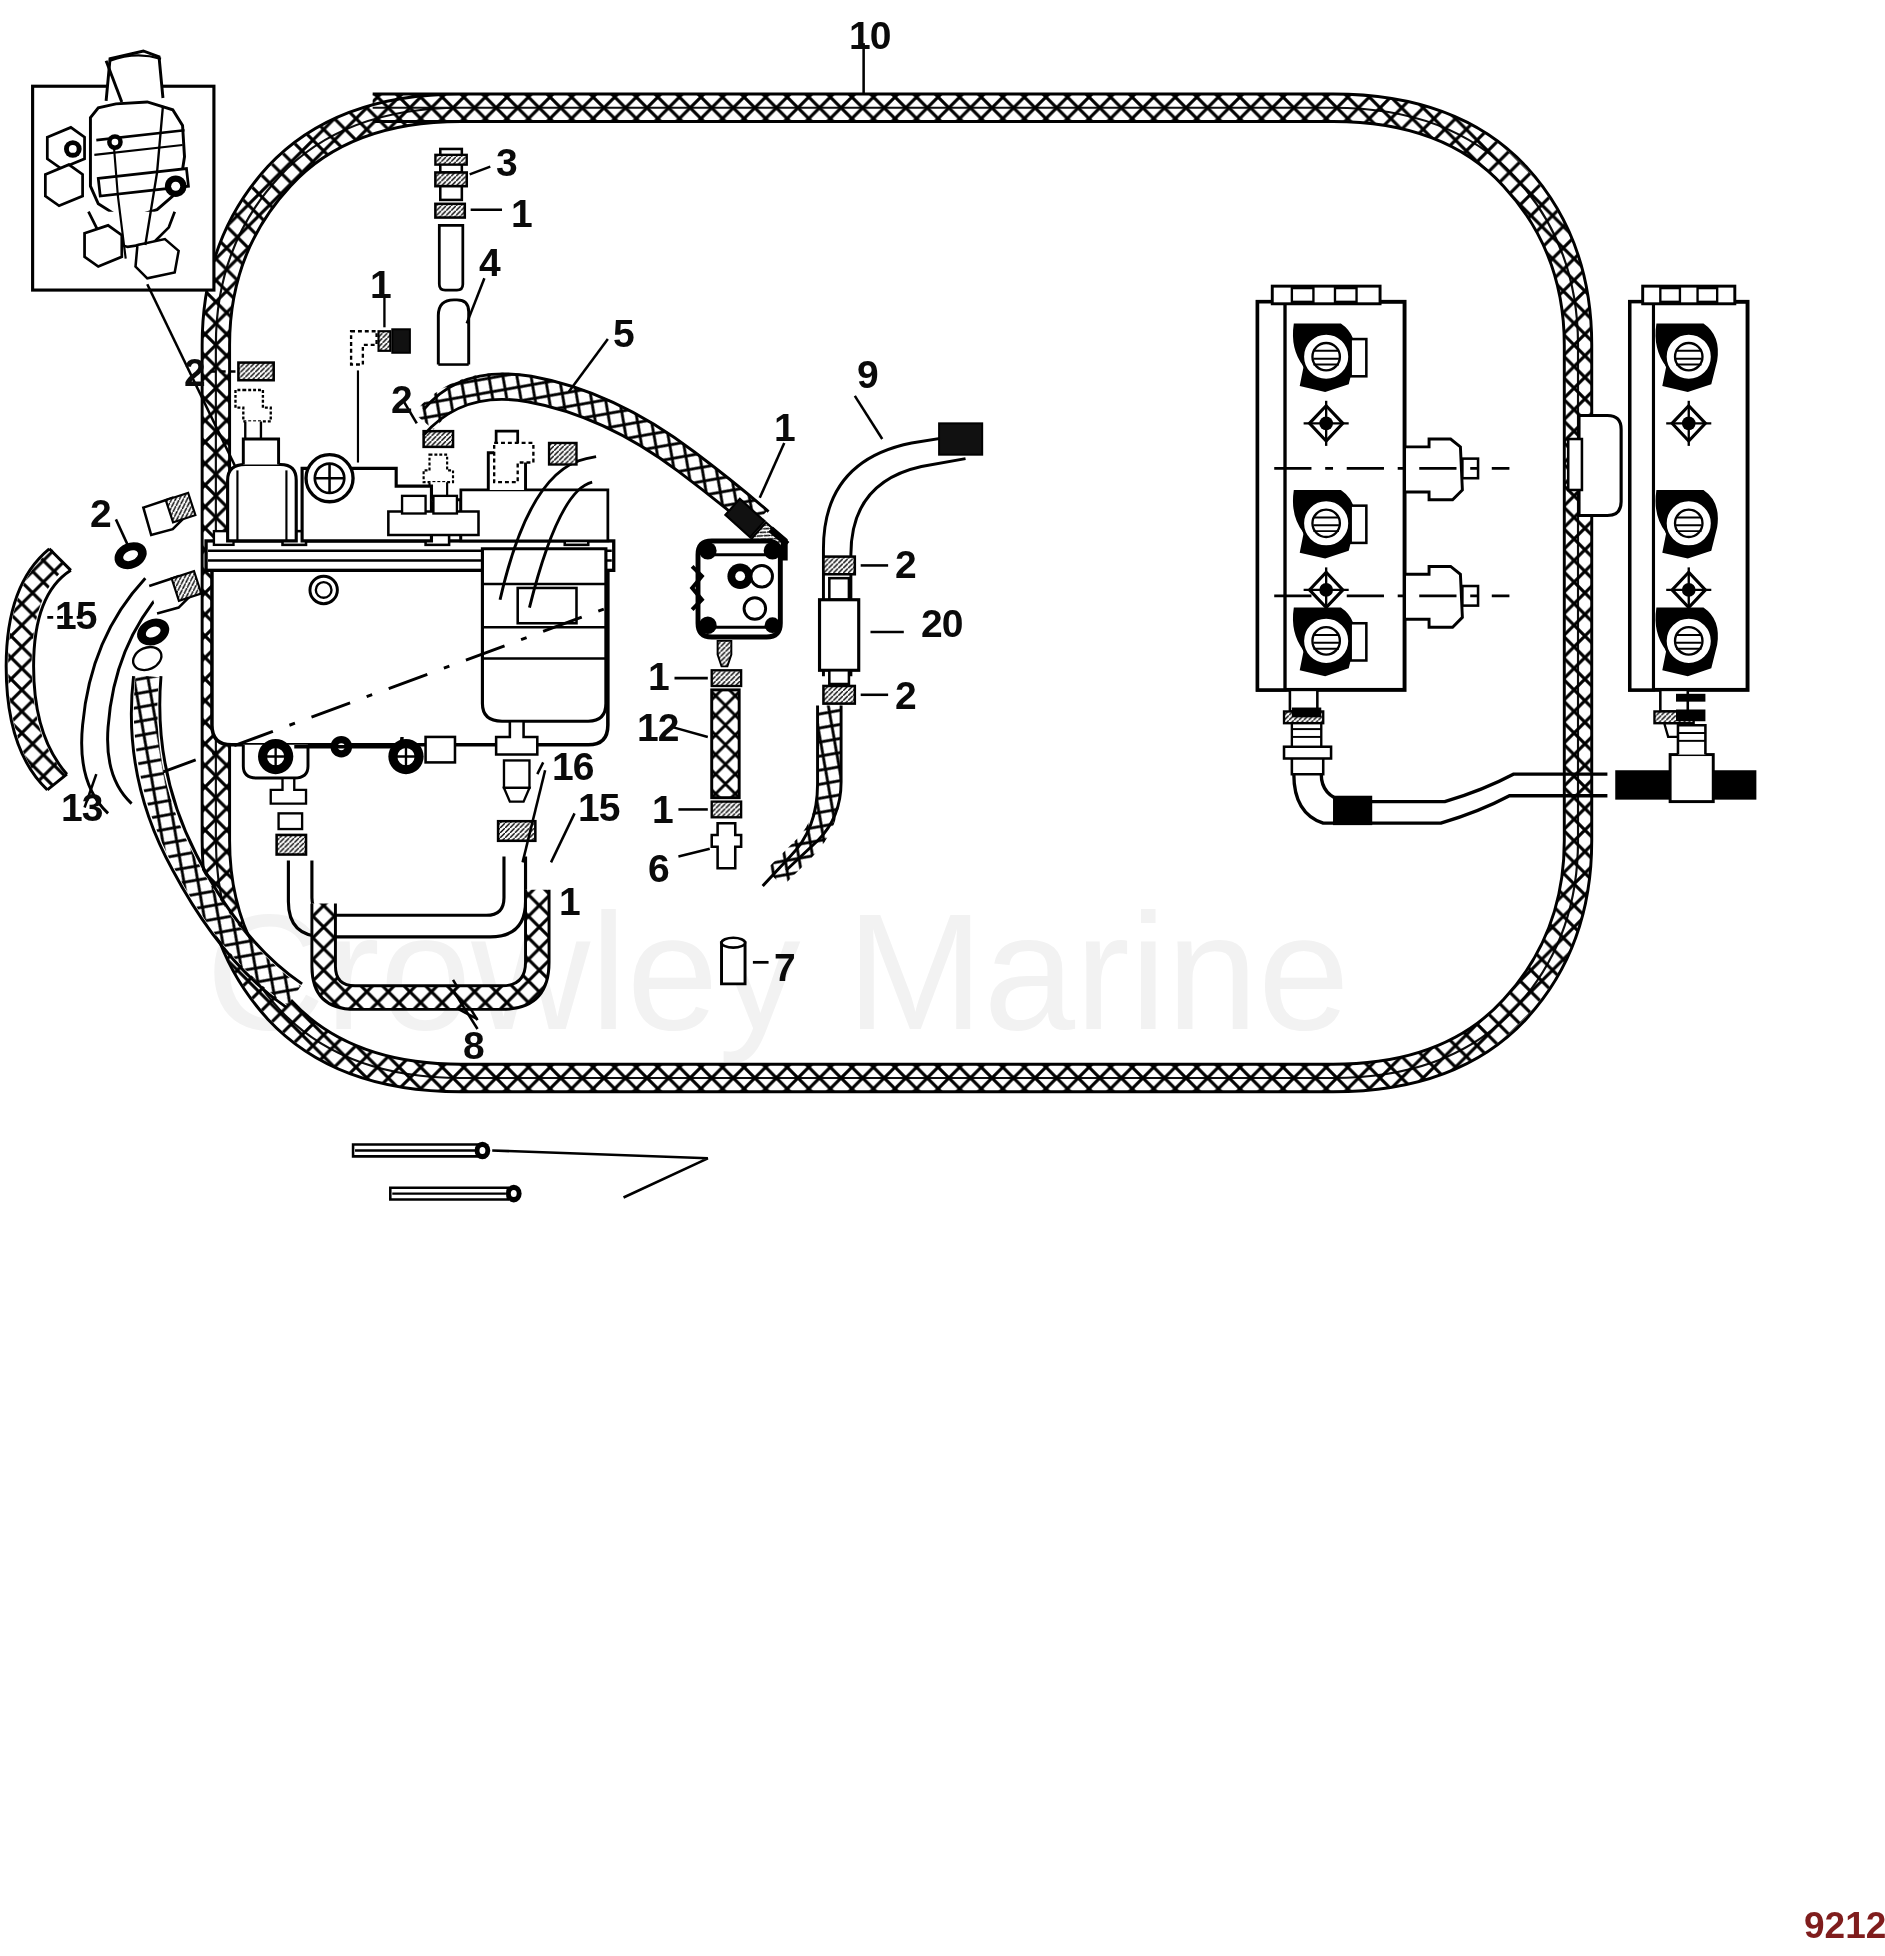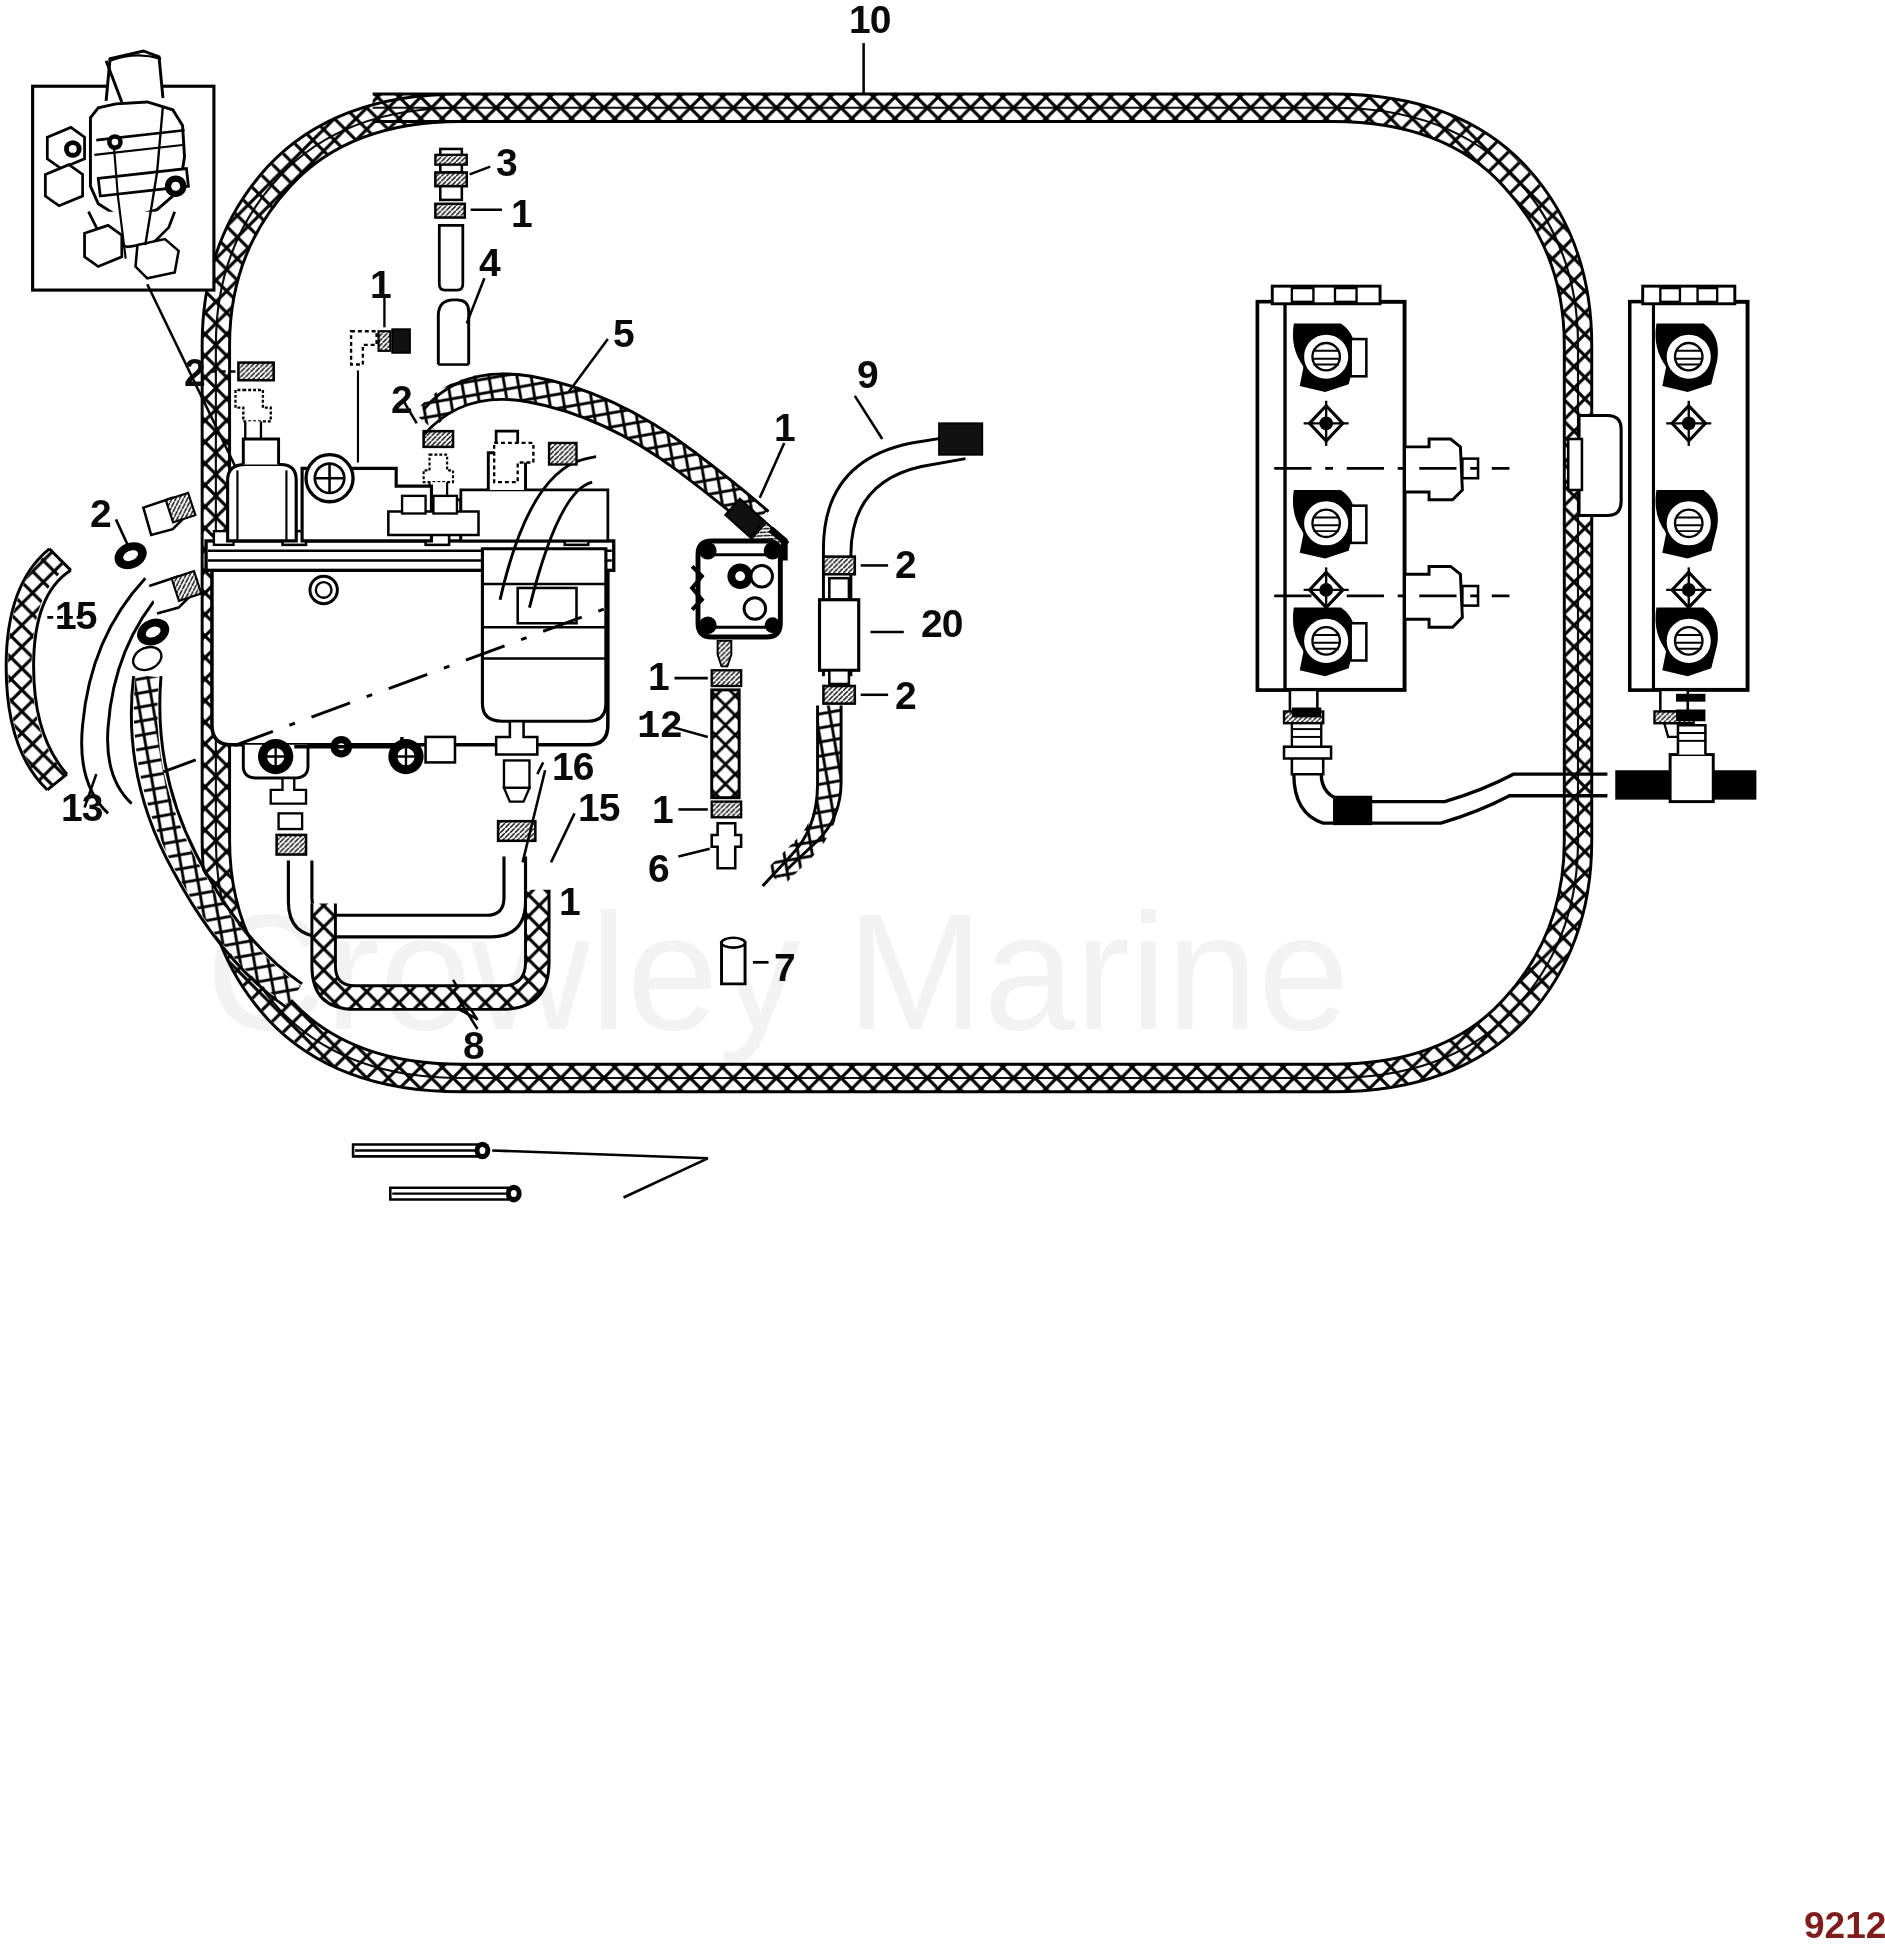--- a/index.html
+++ b/index.html
@@ -509,38 +509,38 @@
     <line x1="1318" y1="752" x2="1348" y2="752" stroke="#000" stroke-width="2"></line>
     <rect x="1318" y="722" width="30" height="10" fill="#000"></rect>
   </g>
 
   <g>
     <path d="M463,1012 L487,1050" stroke="#000" stroke-width="2.6" fill="none"></path>
   </g>
 
 </svg>
 
-<div class="callout" style="left:849px;top:0px;text-align:center;">10</div>
+<div class="callout" style="left:849px;top:16px;text-align:center;">10</div>
 <div class="callout" style="left:496px;top:143px;">3</div>
 <div class="callout" style="left:511px;top:194px;">1</div>
 <div class="callout" style="left:479px;top:243px;">4</div>
 <div class="callout" style="left:370px;top:265px;">1</div>
 <div class="callout" style="left:184px;top:353px;">2</div>
 <div class="callout" style="left:613px;top:314px;">5</div>
 <div class="callout" style="left:391px;top:380px;">2</div>
 <div class="callout" style="left:774px;top:408px;">1</div>
 <div class="callout" style="left:857px;top:355px;">9</div>
 <div class="callout" style="left:895px;top:545px;">2</div>
 <div class="callout" style="left:921px;top:604px;">20</div>
 <div class="callout" style="left:895px;top:676px;">2</div>
 <div class="callout" style="left:90px;top:494px;">2</div>
 <div class="callout" style="left:55px;top:596px;">15</div>
 <div class="callout" style="left:61px;top:788px;text-align:center;">13</div>
 <div class="callout" style="left:648px;top:657px;">1</div>
-<div class="callout" style="left:637px;top:708px;font-family:Liberation Mono, monospace;">12</div>
+<div class="callout" style="left:637px;top:708px;">12</div>
 <div class="callout" style="left:552px;top:747px;">16</div>
 <div class="callout" style="left:578px;top:788px;">15</div>
 <div class="callout" style="left:652px;top:790px;">1</div>
 <div class="callout" style="left:648px;top:849px;">6</div>
 <div class="callout" style="left:559px;top:882px;">1</div>
 <div class="callout" style="left:774px;top:948px;">7</div>
 <div class="callout" style="left:463px;top:1026px;">8</div>
 
 <div class="wm-num" style="left:1804px;top:1905px;">9212</div>
 

